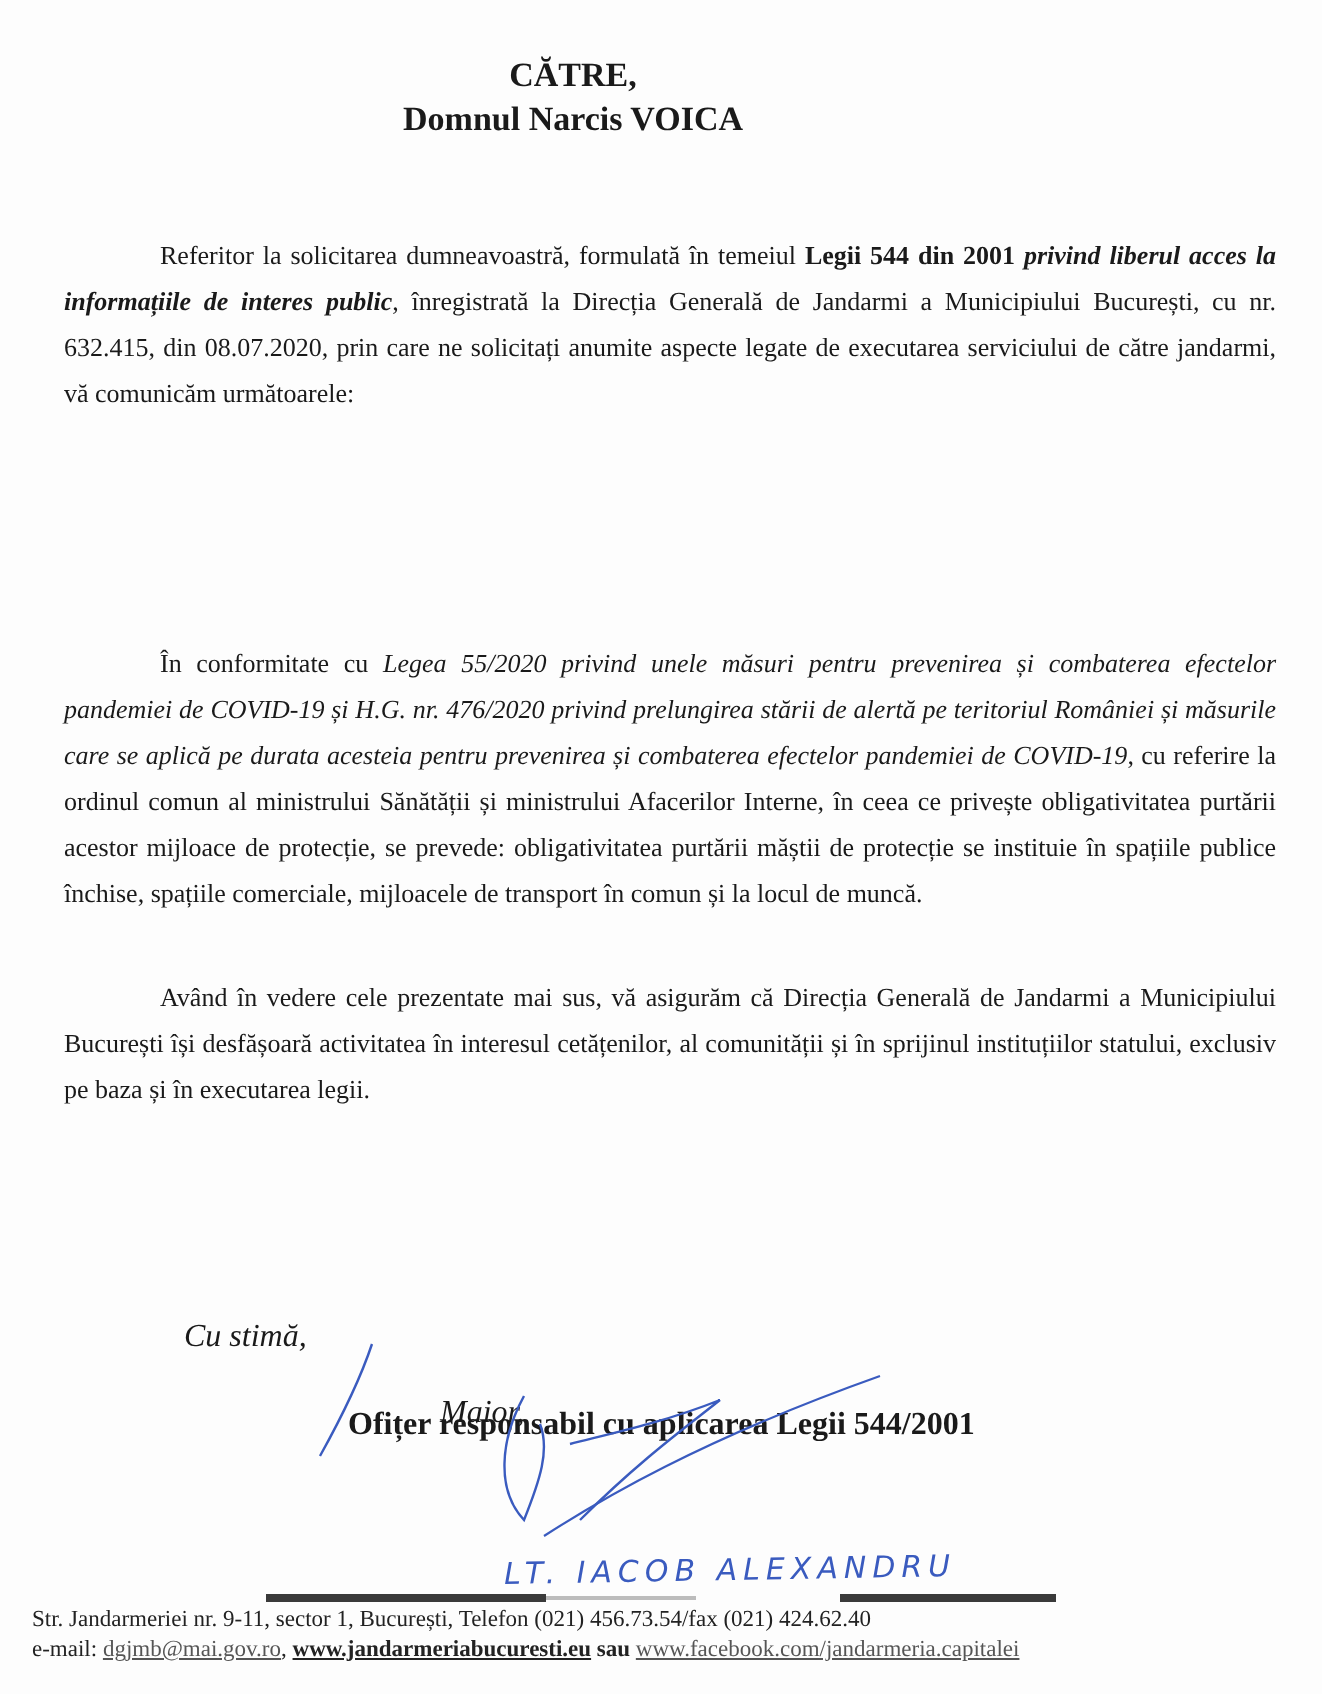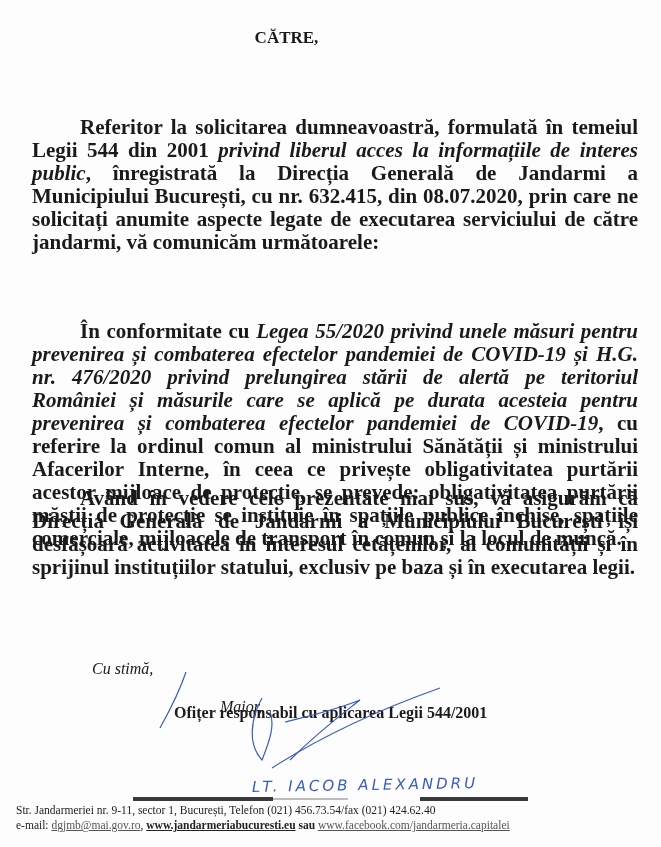--- a/index.html
+++ b/index.html
@@ -28,24 +28,23 @@
       font-weight: bold;
       font-size: 17px;
     }
     .addr-1 { top: 28px; }
     .addr-2 { top: 50px; }
 
     .body-text {
       position: absolute;
       left: 32px;
       width: 606px;
-      font-size: 21px;
+      font-size: 13px;
       line-height: 23px;
       text-align: justify;
-      font-weight: bold;
     }
     .body-text p {
       margin: 0;
       text-indent: 48px;
     }
     .p1 { top: 116px; }
     .p2 { top: 254px; }
     .p3 { top: 320px; }
     .p4 { top: 487px; }
 
@@ -123,20 +122,21 @@
       width: 661px; height: 847px;
       pointer-events: none;
     }
   </style>
 </head>
 <body>
 
 <div class="page">
 
   <div class="center addr-1">CĂTRE,</div>
+  <div class="center addr-2">Domnul Narcis VOICA</div>
 
   <div class="body-text p1">
     <p class="last-line">
       <span>Referitor la solicitarea dumneavoastră, formulată în temeiul </span><b>Legii 544 din 2001 </b><b><i>privind liberul acces la informațiile de interes public</i></b><span>, înregistrată la Direcția Generală de Jandarmi a Municipiului București, cu nr. 632.415, din 08.07.2020, prin care ne solicitați anumite aspecte legate de executarea serviciului de către jandarmi, vă comunicăm următoarele:</span>
     </p>
   </div>
 
 
   <div class="body-text p3">
     <p class="last-line">

